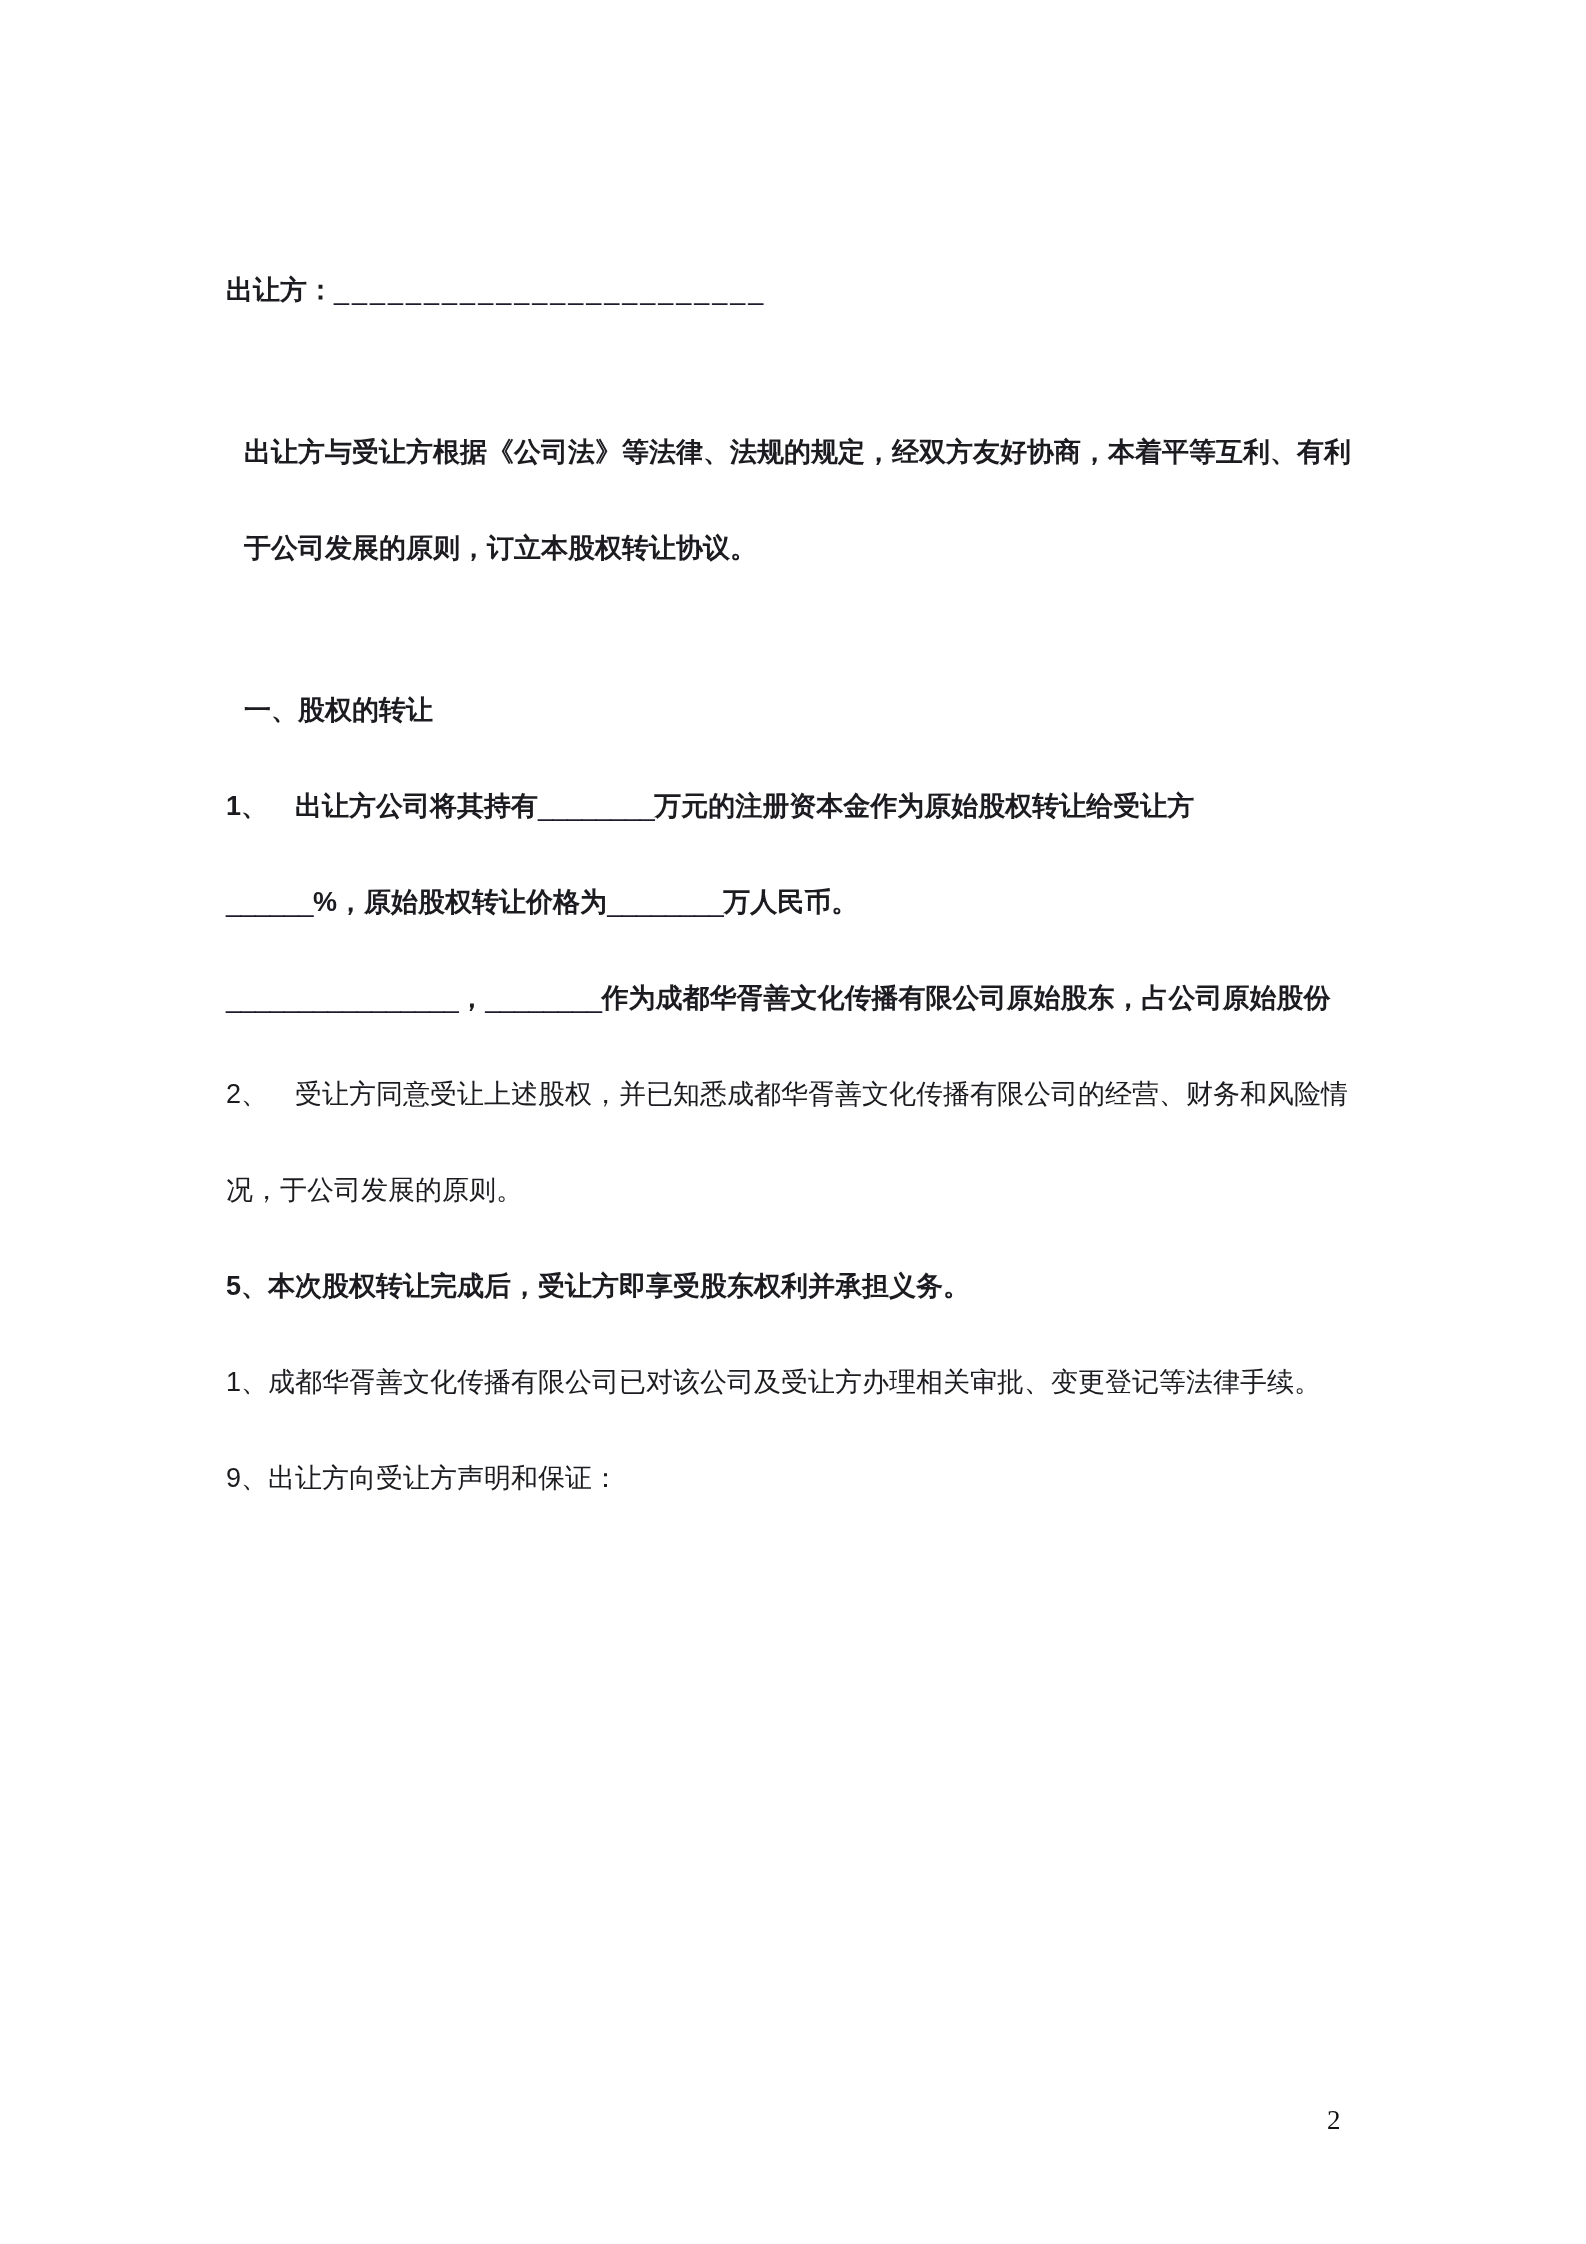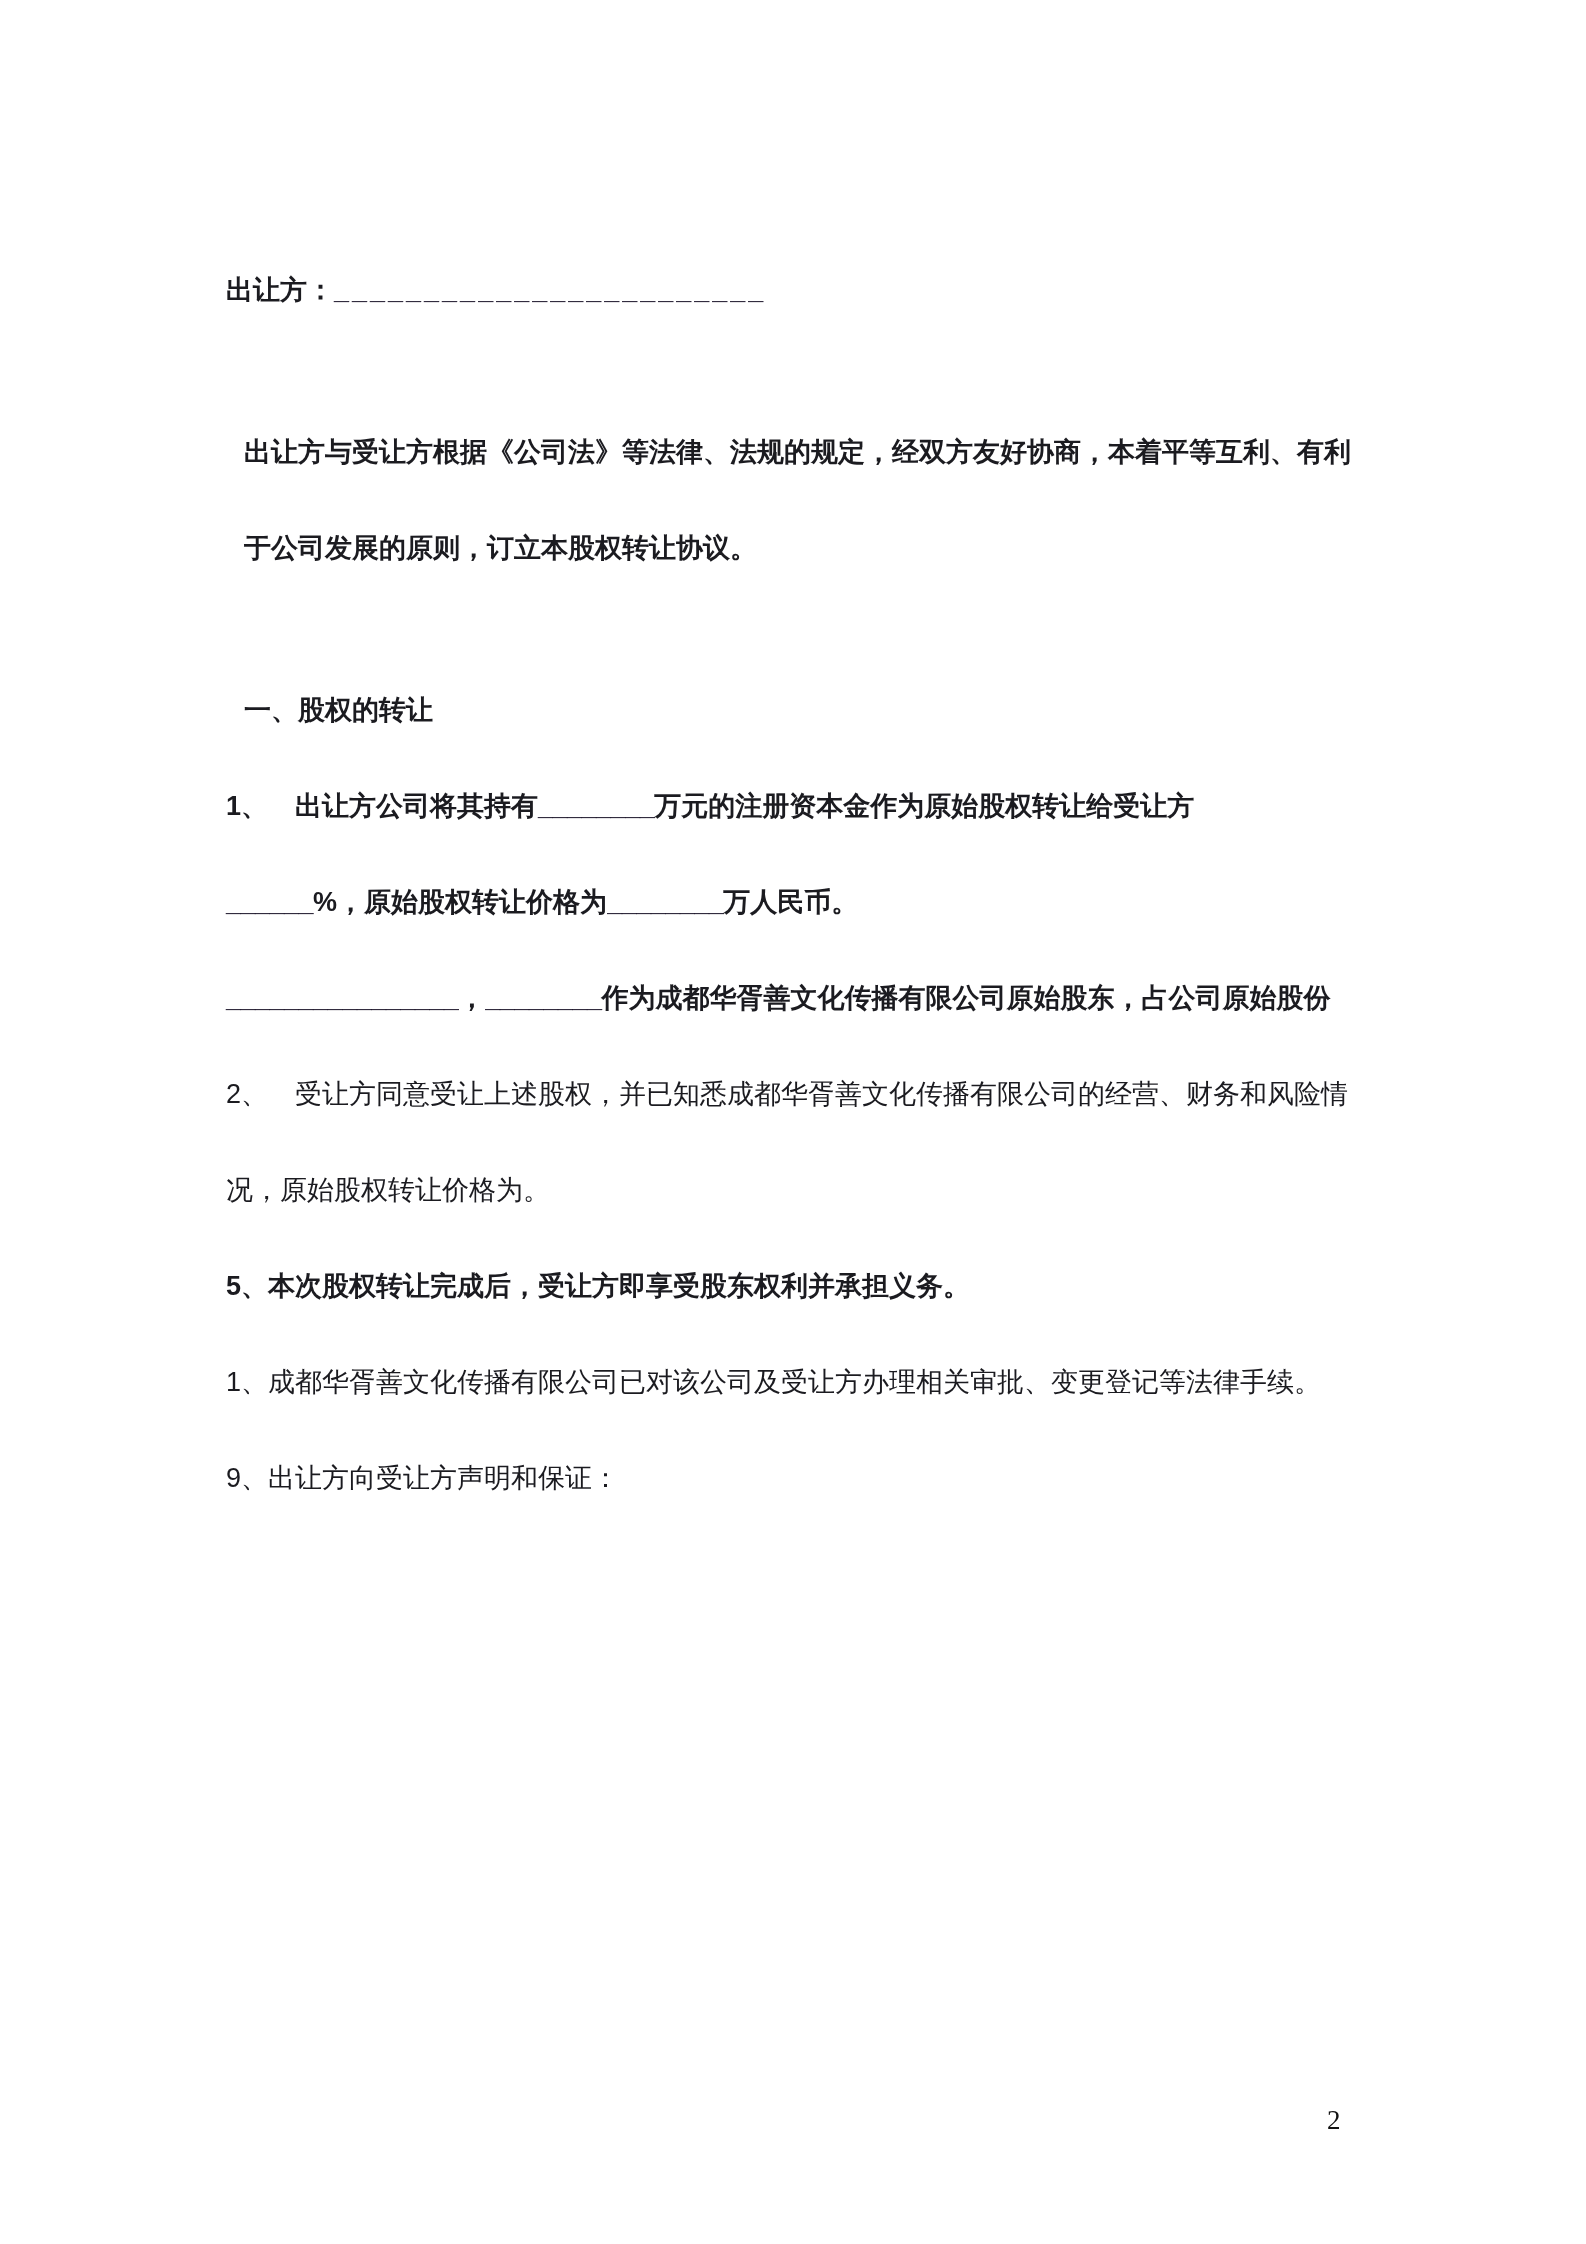--- a/index.html
+++ b/index.html
@@ -24,21 +24,21 @@
   }
   .para { margin: 0; }
   .para.gap { margin-top: 66px; margin-left: 18px; }
   .para.bold { font-weight: bold; }
   .line {
     height: 96px;
     line-height: 96px;
     white-space: nowrap;
   }
   .blank {
-    font-weight: bold;
+    font-weight: normal;
     color: #201a2e;
   }
   .u-solid { letter-spacing: -0.5px; }
   .u-dashed { letter-spacing: 3px; }
   .page-number {
     position: absolute;
     left: 1327px;
     top: 2104px;
     font-family: "Liberation Serif", serif;
     font-size: 27px;
@@ -60,21 +60,21 @@
     <div class="para bold gap">
       <div class="line"><span>一、股权的转让</span></div>
     </div>
     <div class="para bold">
       <div class="line"><span>1、　出让方公司将其持有</span><span class="blank u-solid">________</span><span>万元的注册资本金作为原始股权转让给受让方</span></div>
       <div class="line"><span class="blank u-solid">______</span><span>%，原始股权转让价格为</span><span class="blank u-solid">________</span><span>万人民币。</span></div>
       <div class="line"><span class="blank u-solid">________________</span><span>，</span><span class="blank u-solid">________</span><span>作为成都华胥善文化传播有限公司原始股东，占公司原始股份</span></div>
     </div>
     <div class="para">
       <div class="line"><span>2、　受让方同意受让上述股权，并已知悉成都华胥善文化传播有限公司的经营、财务和风险情</span></div>
-      <div class="line"><span>况，原始股权转让价格为。</span></div>
+      <div class="line"><span>况，于公司发展的原则。</span></div>
     </div>
     <div class="para bold">
       <div class="line"><span>5、本次股权转让完成后，受让方即享受股东权利并承担义务。</span></div>
     </div>
     <div class="para">
       <div class="line"><span>1、成都华胥善文化传播有限公司已对该公司及受让方办理相关审批、变更登记等法律手续。</span></div>
     </div>
     <div class="para">
       <div class="line"><span>9、出让方向受让方声明和保证：</span></div>
     </div>

